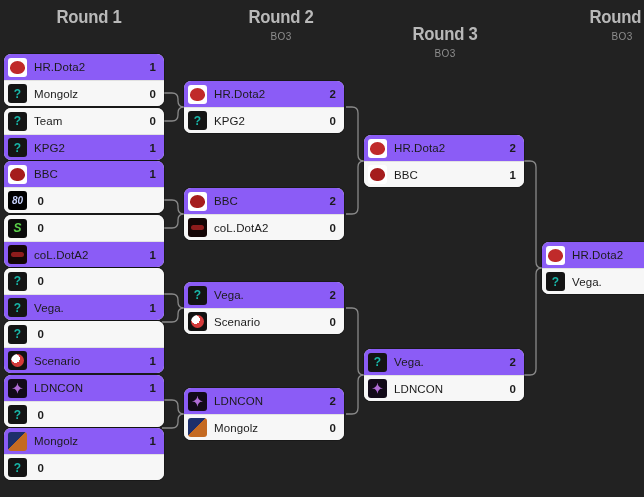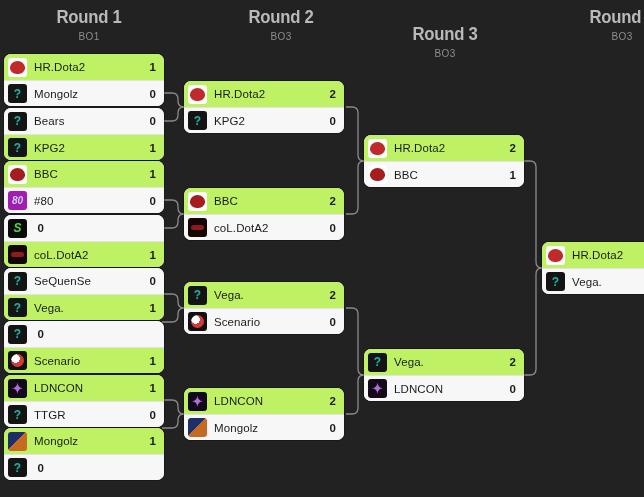--- a/index.html
+++ b/index.html
@@ -53,21 +53,21 @@
     background: #f7f7f7;
     box-shadow: 0 0 0 1px rgba(0,0,0,0.25);
   }
   .team {
     display: flex;
     align-items: center;
     height: 26px;
     padding: 0 8px 0 4px;
     background: #f7f7f7;
   }
-  .team.win { background: #bef264; }
+  .team.win { background: #8b5cf6; }
   .team + .team { border-top: 1px solid #e2e2e2; }
   .logo {
     width: 19px; height: 19px;
     border-radius: 3px;
     flex: 0 0 19px;
     margin-right: 7px;
     position: relative;
     overflow: hidden;
     background: #111;
     display: flex;
@@ -100,21 +100,20 @@
     min-width: 10px;
   }
 </style>
 </head>
 <body>
 
 <div id="bracket">
 
   <div class="round-head" style="left:4px;  top:6px;">
     <div class="round-title">Round 1</div>
-    <div class="round-sub">BO1</div>
   </div>
   <div class="round-head" style="left:196px; top:6px;">
     <div class="round-title">Round 2</div>
     <div class="round-sub">BO3</div>
   </div>
   <div class="round-head" style="left:360px; top:23px;">
     <div class="round-title">Round 3</div>
     <div class="round-sub">BO3</div>
   </div>
   <div class="round-head" style="left:537px; top:6px;">
@@ -159,41 +158,40 @@
     <div class="team">
       <span class="logo q">?</span>
       <span class="tname">Mongolz</span>
       <span class="score">0</span>
     </div>
   </div>
 
   <div class="match" style="left:4px; top:108px;">
     <div class="team">
       <span class="logo q">?</span>
-      <span class="tname">Bears</span>
+      <span class="tname">Team</span>
       <span class="score">0</span>
     </div>
     <div class="team win">
       <span class="logo q">?</span>
       <span class="tname">KPG2</span>
       <span class="score">1</span>
     </div>
   </div>
 
   <div class="match" style="left:4px; top:161px;">
     <div class="team win">
       <span class="logo img">
           <span class="blob" style="background:#a51d1d;"></span>
         </span>
       <span class="tname">BBC</span>
       <span class="score">1</span>
     </div>
     <div class="team">
-      <span class="logo" style="background:#a21caf;color:#c9d4ff;font-style:italic;font-size:10px;">80</span>
-      <span class="tname">#80</span>
+      <span class="logo" style="background:#000000;color:#c9d4ff;font-style:italic;font-size:10px;">80</span>
       <span class="score">0</span>
     </div>
   </div>
 
   <div class="match" style="left:4px; top:215px;">
     <div class="team">
       <span class="logo" style="background:#0b0b0b;color:#5ad14a;font-style:italic;">S</span>
       <span class="score">0</span>
     </div>
     <div class="team win">
@@ -201,21 +199,20 @@
           <span class="blob" style="width:13px;height:5px;border-radius:3px;background:#8e1c1c;"></span>
         </span>
       <span class="tname">coL.DotA2</span>
       <span class="score">1</span>
     </div>
   </div>
 
   <div class="match" style="left:4px; top:268px;">
     <div class="team">
       <span class="logo q">?</span>
-      <span class="tname">SeQuenSe</span>
       <span class="score">0</span>
     </div>
     <div class="team win">
       <span class="logo q">?</span>
       <span class="tname">Vega.</span>
       <span class="score">1</span>
     </div>
   </div>
 
   <div class="match" style="left:4px; top:321px;">
@@ -233,21 +230,20 @@
   </div>
 
   <div class="match" style="left:4px; top:375px;">
     <div class="team win">
       <span class="logo" style="background:#120a18;color:#b06cd6;font-size:13px;">✦</span>
       <span class="tname">LDNCON</span>
       <span class="score">1</span>
     </div>
     <div class="team">
       <span class="logo q">?</span>
-      <span class="tname">TTGR</span>
       <span class="score">0</span>
     </div>
   </div>
 
   <div class="match" style="left:4px; top:428px;">
     <div class="team win">
       <span class="logo" style="background:linear-gradient(135deg,#1d2f6b 0 45%,#c46a22 46% 100%);"></span>
       <span class="tname">Mongolz</span>
       <span class="score">1</span>
     </div>

